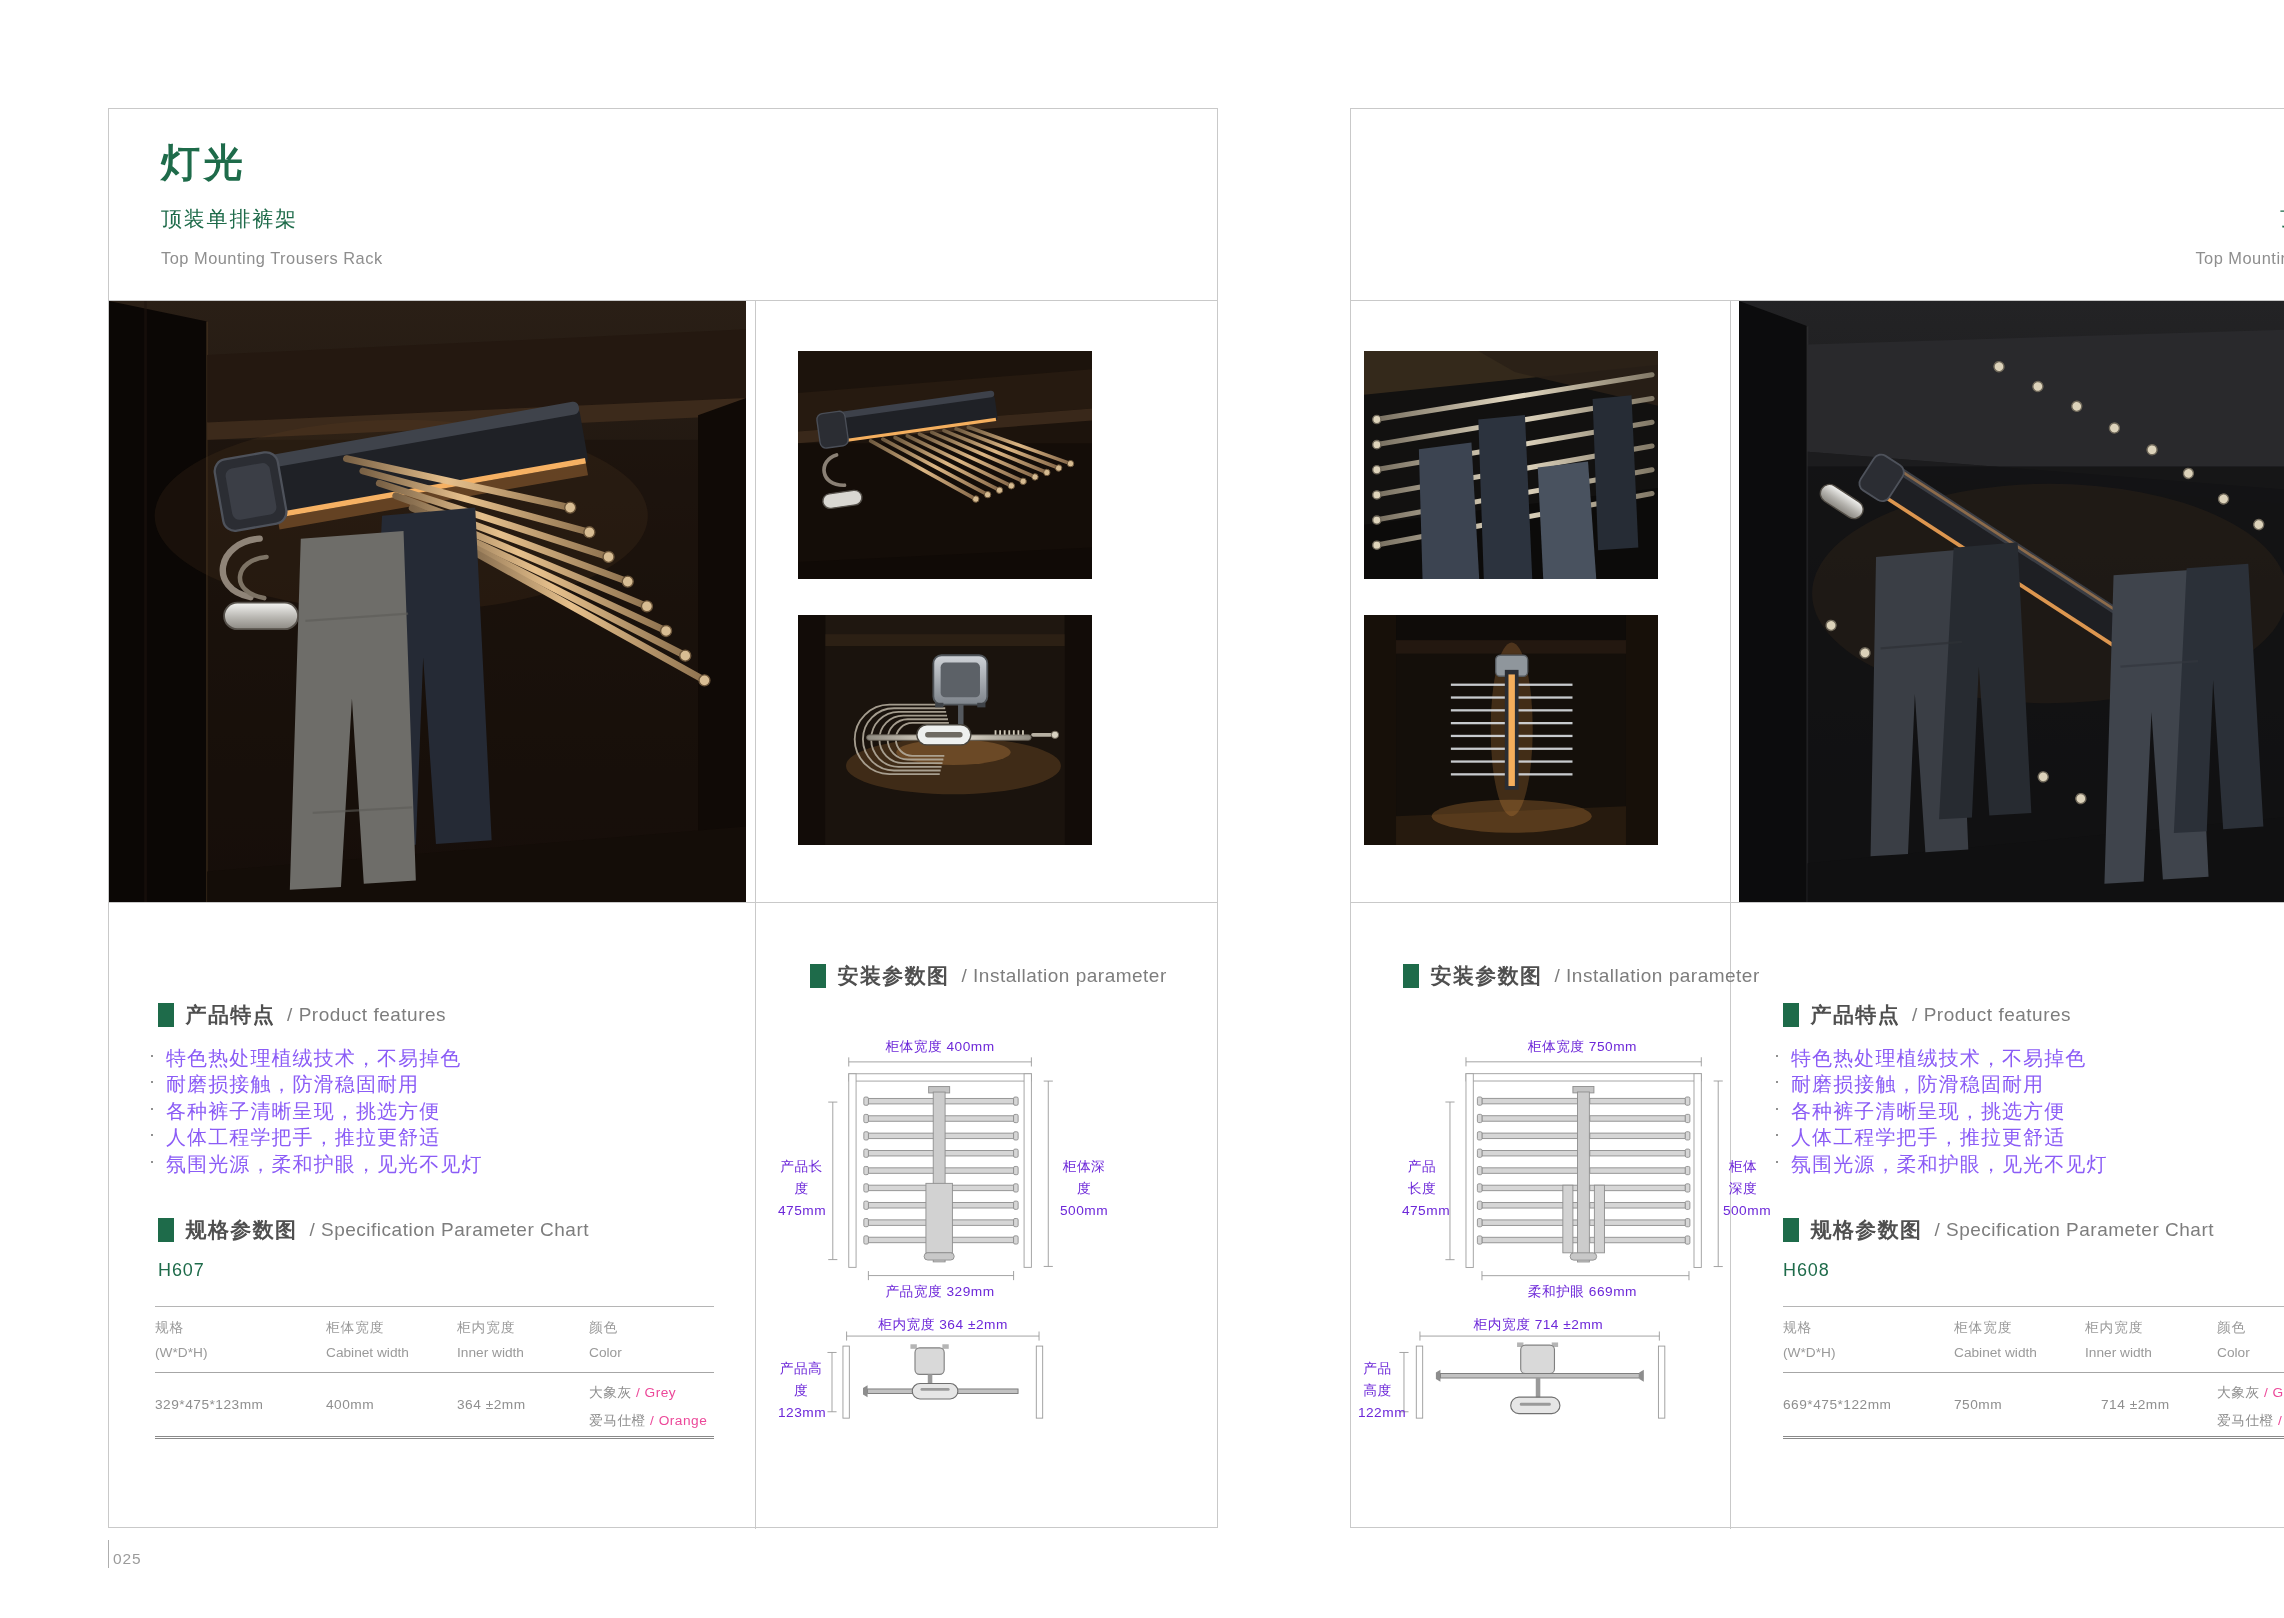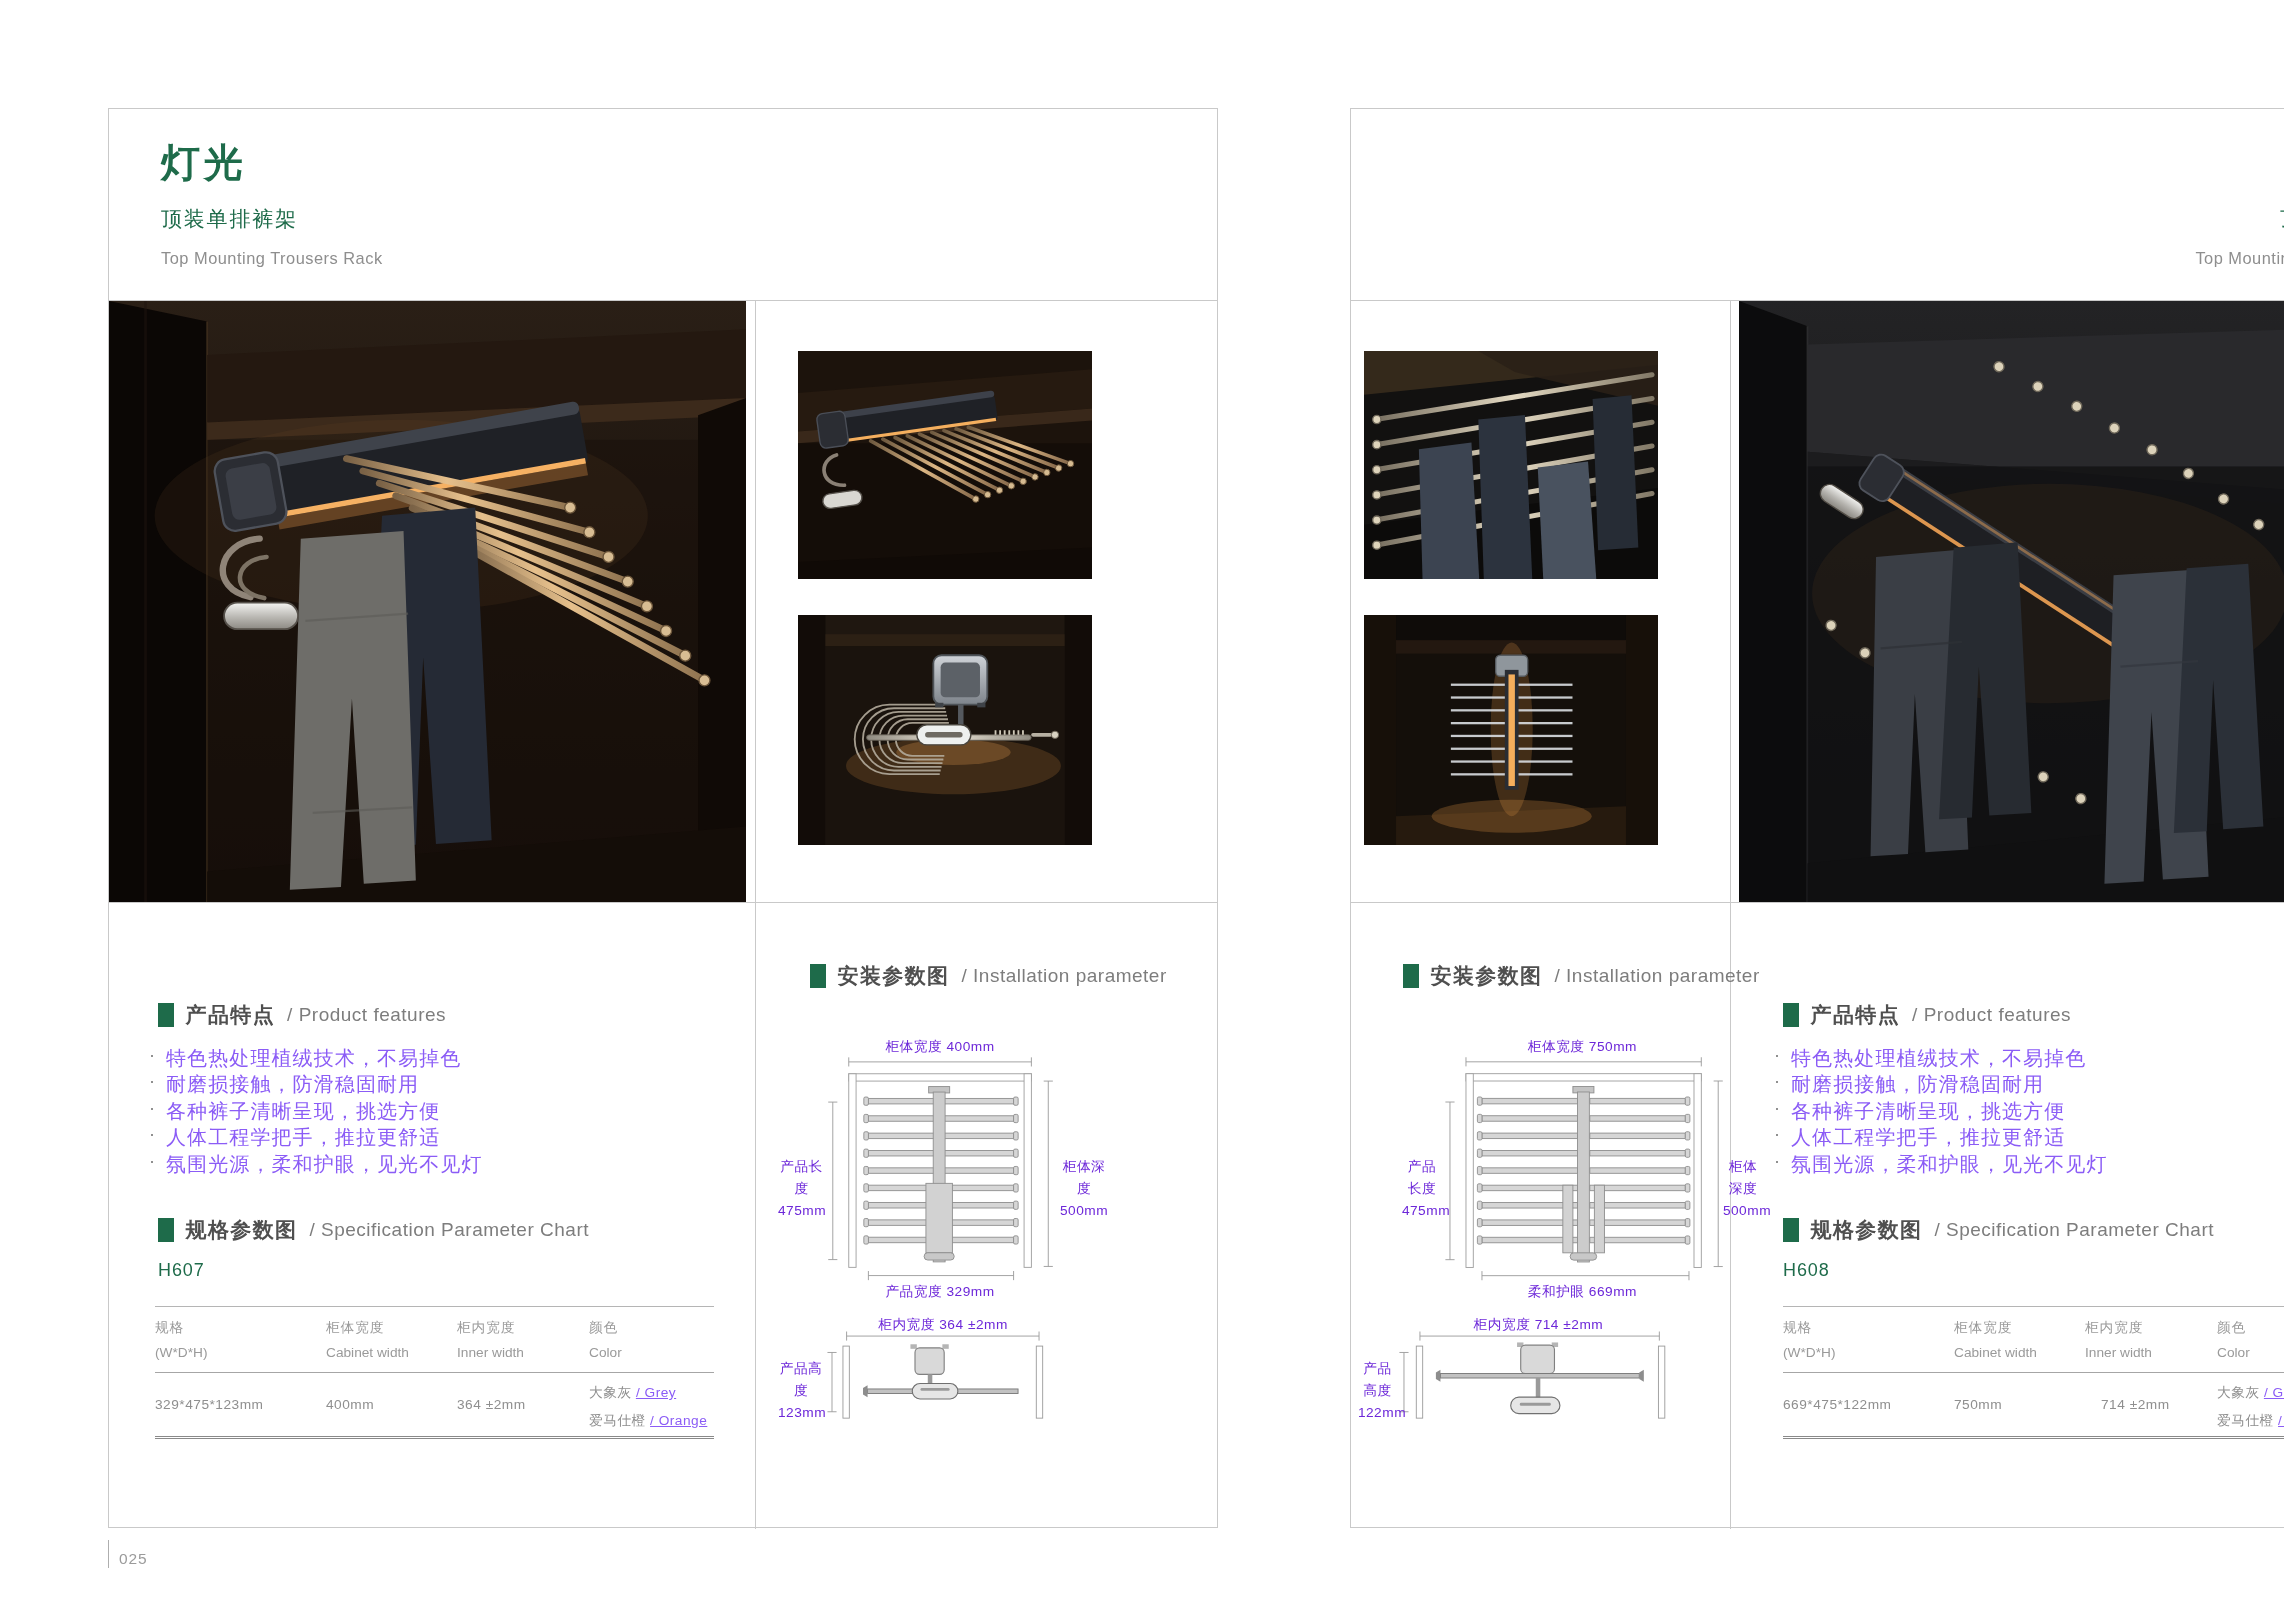--- a/index.html
+++ b/index.html
@@ -44,33 +44,33 @@
   .model{position:absolute;font-size:18px;color:var(--green);letter-spacing:0.9px;font-weight:500;}
 
   .tbl{position:absolute;height:133px;border-top:0.9px solid #b5b5b5;border-bottom:3.2px double #8a8a8a;}
   .rule-mid{position:absolute;left:0;right:0;top:65px;height:0.9px;background:#a6a6a6;}
   .th{position:absolute;top:12px;white-space:nowrap;}
   .th-zh{font-size:13.7px;color:var(--grey-tbl);letter-spacing:0.9px;}
   .th-en{font-size:13.7px;color:var(--grey-tbl);margin-top:8.2px;}
   .td{position:absolute;top:90px;font-size:13.7px;color:#8f8f8f;white-space:nowrap;letter-spacing:0.5px;}
   .td-colors{position:absolute;top:72px;white-space:nowrap;}
   .td-colors .cline{font-size:13.7px;color:#8f8f8f;line-height:28px;letter-spacing:0.5px;}
-  .c-en{color:#8b5cf6;text-decoration:underline;}
+  .c-en{color:#ec4899;}
 
   .diag{position:absolute;}
   .diag svg{position:absolute;left:0;top:0;display:block;}
   .dlab{position:absolute;font-size:13.7px;color:#6d28d9;letter-spacing:0.5px;white-space:nowrap;}
   .dl-center{text-align:center;white-space:normal;}
   .dl-block{text-align:center;line-height:22px;white-space:normal;}
 
   .pageno{position:absolute;top:1540px;display:flex;align-items:flex-start;}
   .pageno .tick{width:0.9px;height:28px;background:#aeaeae;}
   .pageno .num{font-size:15.5px;color:#9b9b9b;letter-spacing:0.9px;margin-top:10px;}
   .pageno-left{left:108px;}
-  .pageno-left .num{margin-left:10px;}
+  .pageno-left .num{margin-left:4px;}
 </style>
 </head>
 <body>
 
 <div class="page">
 
   <div class="card card-left">
 
     <div class="hdr hdr-left">
       <div class="h-title">灯光</div>

